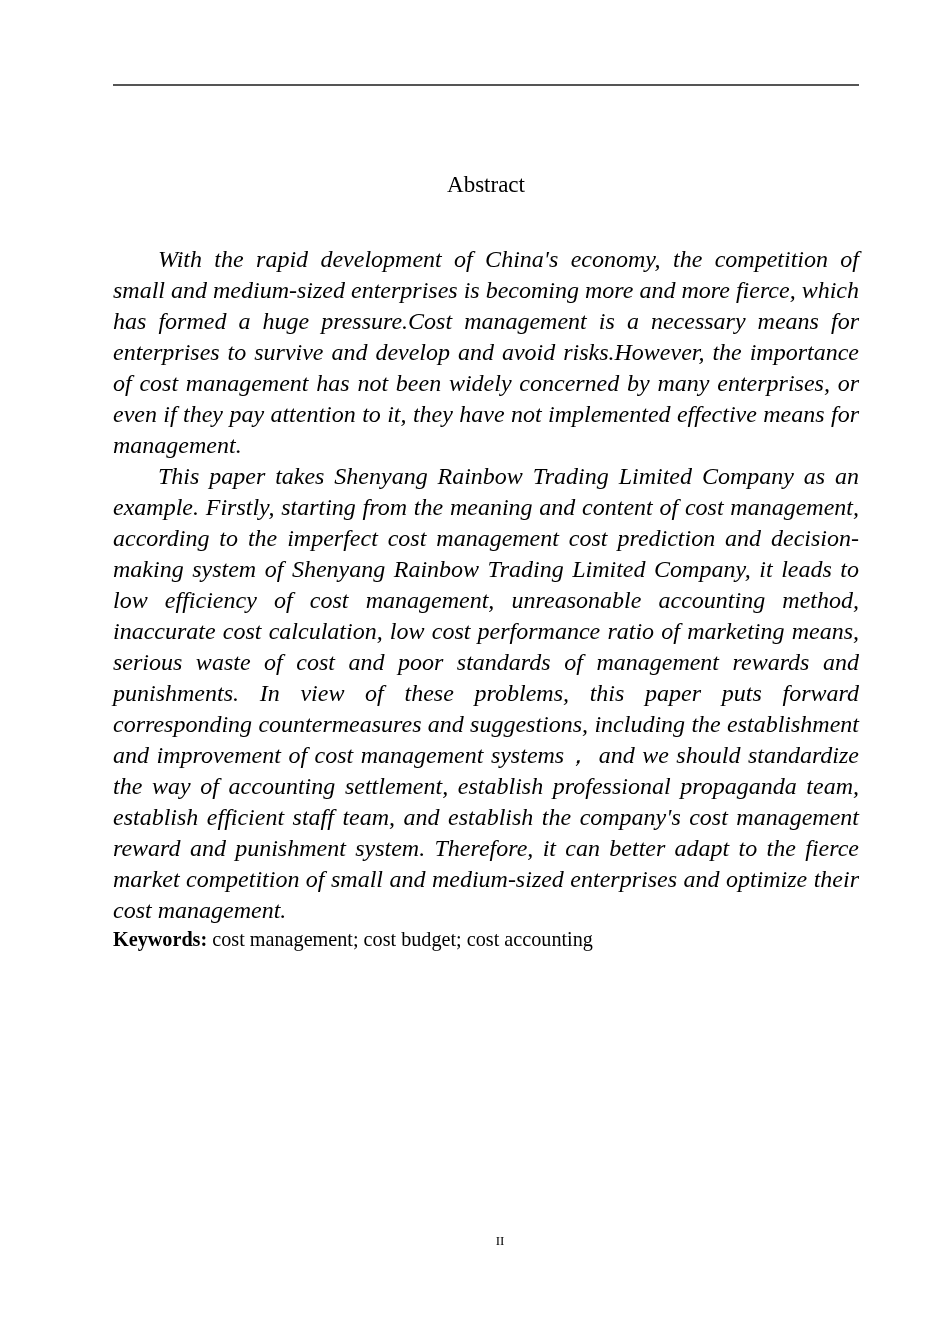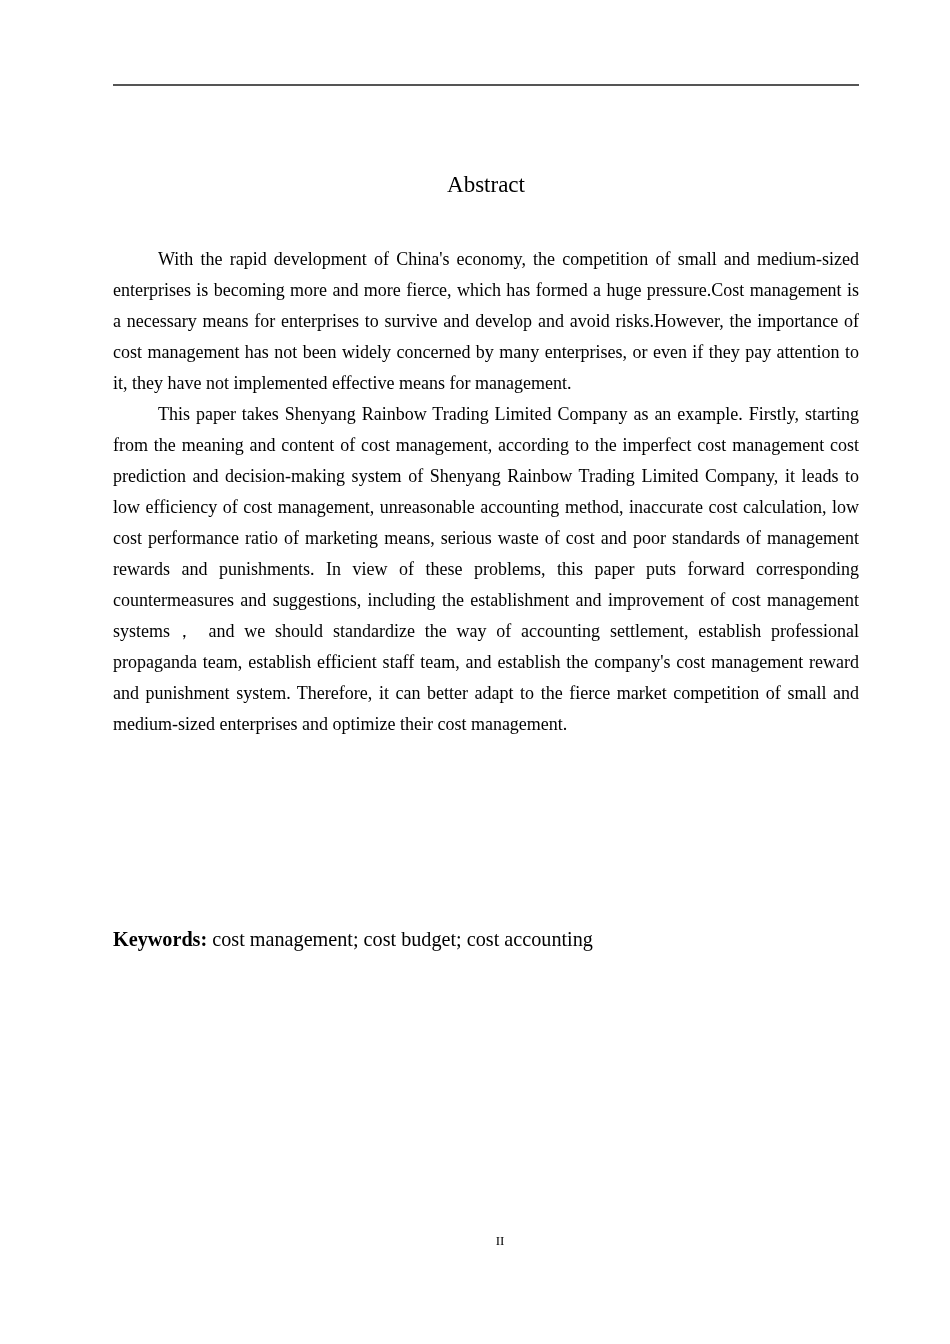--- a/index.html
+++ b/index.html
@@ -3,21 +3,21 @@
 <meta charset="utf-8">
 <style>
   html, body { margin: 0; padding: 0; background: #ffffff; }
   body { width: 950px; height: 1344px; position: relative; overflow: hidden;
          font-family: "Liberation Serif", "DejaVu Serif", serif; color: #000; }
   .rule { position: absolute; left: 113px; top: 84px; width: 746px; height: 0;
           border-top: 2px solid #555; }
   .title { position: absolute; left: 0; width: 972px; top: 170px; text-align: center;
            font-size: 23px; line-height: 30px; }
   .body { position: absolute; left: 113px; width: 746px; top: 244px;
-          font-size: 18px; line-height: 31px; text-align: justify; }
+          font-size: 24px; line-height: 31px; text-align: justify; font-style: italic; }
   .body p { margin: 0; text-indent: 45px; }
   .keywords { position: absolute; left: 113px; top: 924px; font-size: 20.2px; line-height: 31px; }
   .keywords b { font-weight: bold; }
   .pagenum { position: absolute; left: 0; width: 1000px; top: 1233px; text-align: center;
              font-size: 13px; line-height: 16px; }
 </style>
 </head>
 <body>
 
 <div class="rule"></div>

